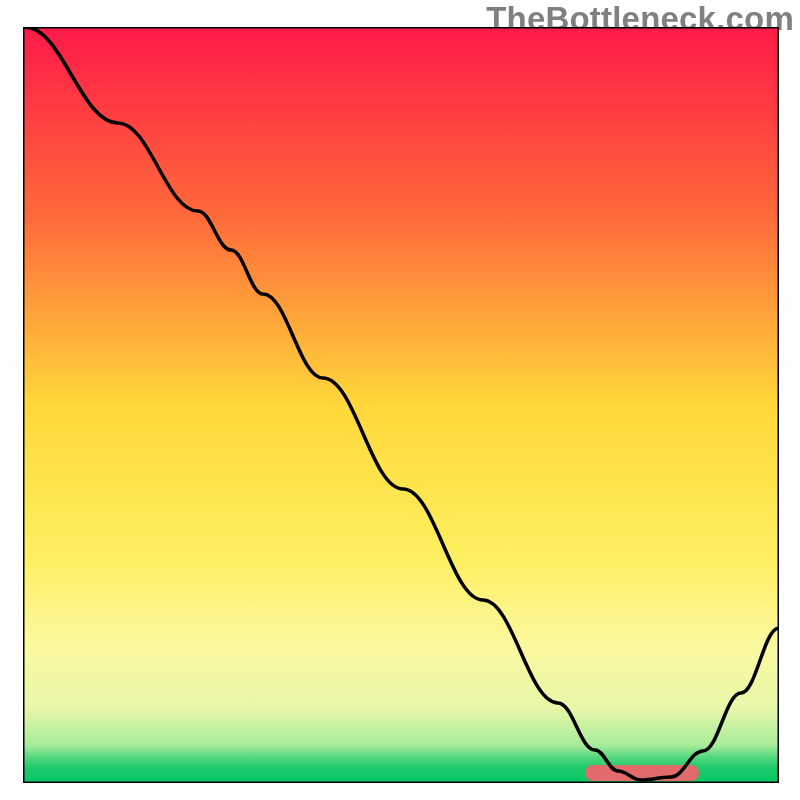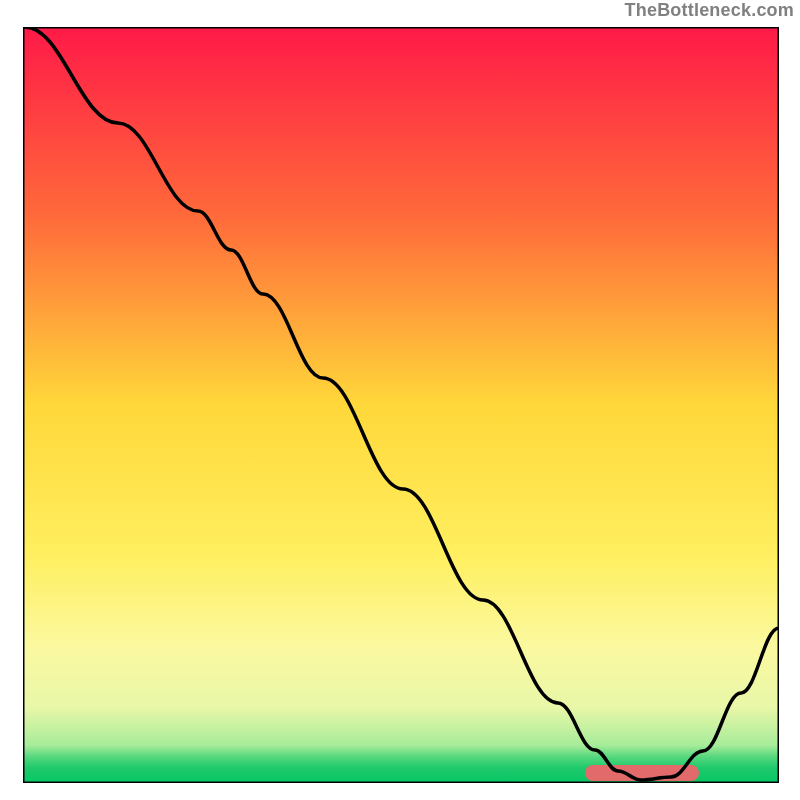--- a/index.html
+++ b/index.html
@@ -13,21 +13,21 @@
   }
   .wrap {
     position: relative;
     width: 800px;
     height: 800px;
   }
   .watermark {
     position: absolute;
     top: 0;
     right: 6px;
-    font-size: 18px;
+    font-size: 33px;
     font-weight: 600;
     color: #808080;
     letter-spacing: 0.2px;
   }
   .plot {
     position: absolute;
     left: 23px;
     top: 27px;
     width: 756px;
     height: 756px;

